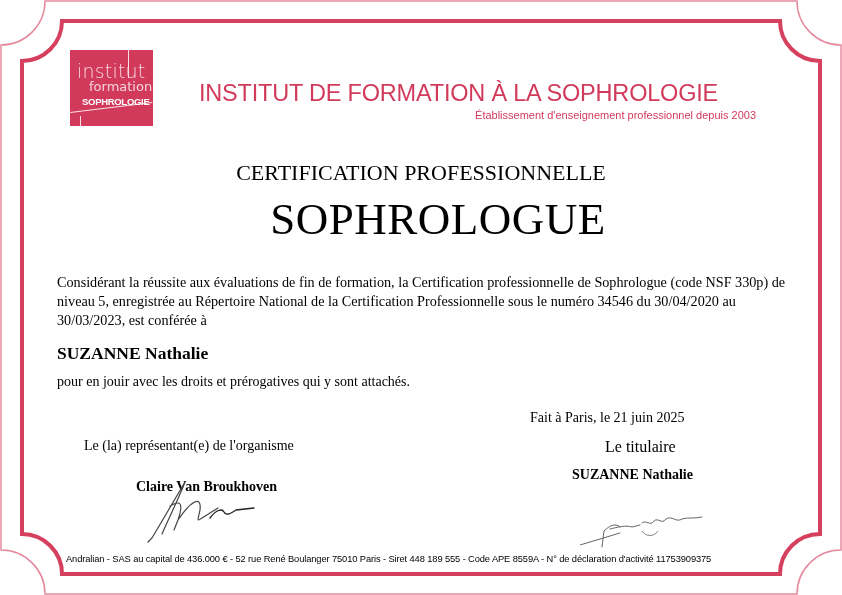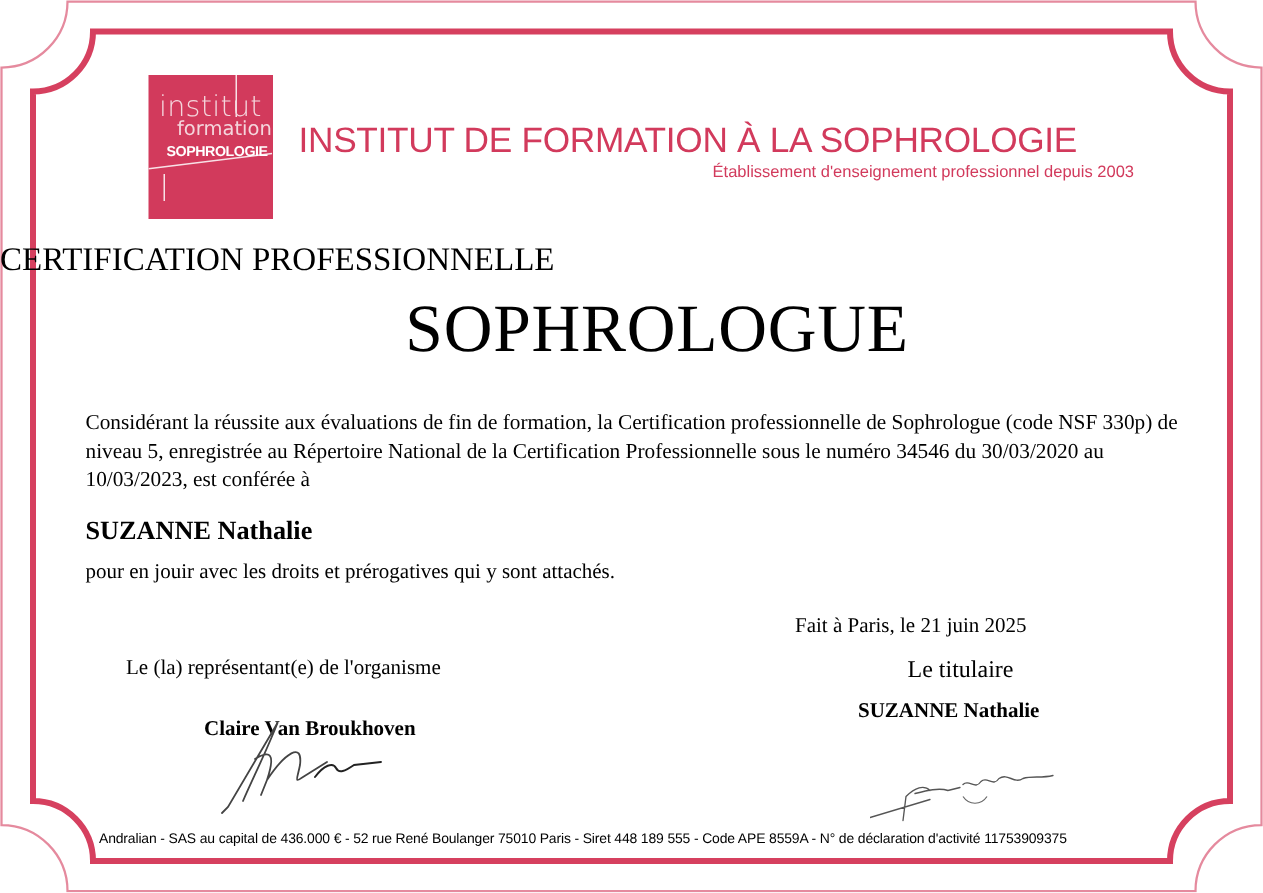--- a/index.html
+++ b/index.html
@@ -1,25 +1,25 @@
 <!DOCTYPE html>
 <html><head>
   <meta charset="utf-8">
   <style>
     html, body { margin: 0; padding: 0; background: #ffffff; }
     body { width: 842px; height: 595px; position: relative; overflow: hidden; font-family: "Liberation Serif", serif; color: #000; }
     .frame { position: absolute; left: 0; top: 0; width: 842px; height: 595px; }
-    .logo { position: absolute; left: 99px; top: 50px; width: 83px; height: 96px; background: #d23a5c; overflow: hidden; text-align: center; }
+    .logo { position: absolute; left: 70px; top: 50px; width: 83px; height: 76px; background: #d23a5c; overflow: hidden; text-align: center; }
     .logo .ln { position: absolute; background: rgba(255,255,255,0.85); }
     .logo .t1 { position: absolute; left: 7px; top: 12px; font-family: "DejaVu Sans", sans-serif; color: #f4d5dc; font-size: 19px; line-height: 18px; font-weight: 300; letter-spacing: 0.2px; }
     .logo .t2 { position: absolute; left: 19px; top: 30px; font-family: "DejaVu Sans", sans-serif; color: #f4d5dc; font-size: 13px; line-height: 13px; }
     .logo .t3 { position: absolute; left: 12px; top: 46px; font-family: "Liberation Sans", sans-serif; color: #ffffff; font-size: 9.5px; font-weight: bold; letter-spacing: -0.3px; }
     .inst-title { position: absolute; left: 199px; top: 80px; font-family: "Liberation Sans", sans-serif; color: #d23a5c; font-size: 23.5px; letter-spacing: -0.2px; white-space: nowrap; }
     .inst-sub { position: absolute; right: 86px; top: 109px; font-family: "Liberation Sans", sans-serif; color: #d23a5c; font-size: 11px; white-space: nowrap; padding-left: 27px; }
-    .cert-title { position: absolute; left: 0; width: 842px; top: 160px; font-size: 22px; }
+    .cert-title { position: absolute; left: 0; width: 842px; top: 160px; text-align: center; font-size: 22px; }
     .cert-main { position: absolute; left: 17px; width: 842px; top: 193px; text-align: center; font-size: 45px; letter-spacing: 0.5px; }
     .body-text { position: absolute; left: 57px; top: 273px; width: 740px; font-size: 14.2px; line-height: 19px; }
     .holder { position: absolute; left: 57px; top: 343px; font-size: 17.5px; font-weight: bold; }
     .rights { position: absolute; left: 57px; top: 374px; font-size: 14px; }
     .place-date { position: absolute; left: 530px; top: 410px; font-size: 14px; white-space: nowrap; }
     .rep-label { position: absolute; left: 84px; top: 438px; font-size: 14px; white-space: nowrap; }
     .tit-label { position: absolute; left: 605px; top: 438px; font-size: 16px; white-space: nowrap; }
     .rep-name { position: absolute; left: 136px; top: 467px; font-size: 14px; font-weight: bold; white-space: nowrap; margin-top: 12px; }
     .tit-name { position: absolute; left: 572px; top: 467px; font-size: 14px; font-weight: bold; white-space: nowrap; }
     .sig1 { position: absolute; left: 140px; top: 480px; width: 140px; height: 65px; }
@@ -44,21 +44,21 @@
   <span class="t2">formation</span>
   <span class="t3">SOPHROLOGIE</span>
 </div>
 
 <div class="inst-title">INSTITUT DE FORMATION À LA SOPHROLOGIE</div>
 <div class="inst-sub">Établissement d'enseignement professionnel depuis 2003</div>
 
 <div class="cert-title">CERTIFICATION PROFESSIONNELLE</div>
 <div class="cert-main">SOPHROLOGUE</div>
 
-<div class="body-text">Considérant la réussite aux évaluations de fin de formation, la Certification professionnelle de Sophrologue (code NSF 330p) de niveau 5, enregistrée au Répertoire National de la Certification Professionnelle sous le numéro 34546 du 30/03/2020 au 10/03/2023, est conférée à</div>
+<div class="body-text">Considérant la réussite aux évaluations de fin de formation, la Certification professionnelle de Sophrologue (code NSF 330p) de niveau 5, enregistrée au Répertoire National de la Certification Professionnelle sous le numéro 34546 du 30/04/2020 au 30/03/2023, est conférée à</div>
 <div class="holder">SUZANNE Nathalie</div>
 <div class="rights">pour en jouir avec les droits et prérogatives qui y sont attachés.</div>
 
 <div class="place-date">Fait à Paris, le 21 juin 2025</div>
 
 <div class="rep-label">Le (la) représentant(e) de l'organisme</div>
 <div class="tit-label">Le titulaire</div>
 <div class="rep-name">Claire Van Broukhoven</div>
 <div class="tit-name">SUZANNE Nathalie</div>
 

